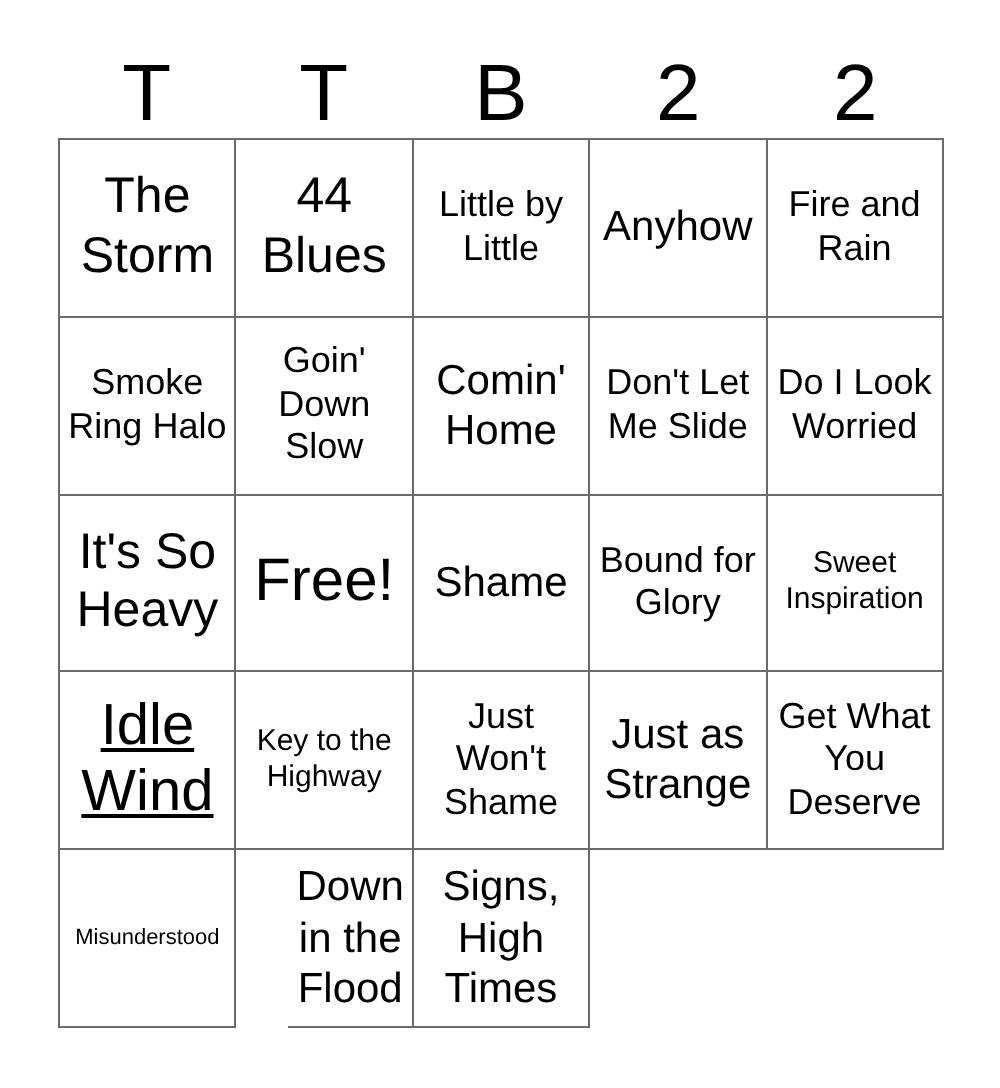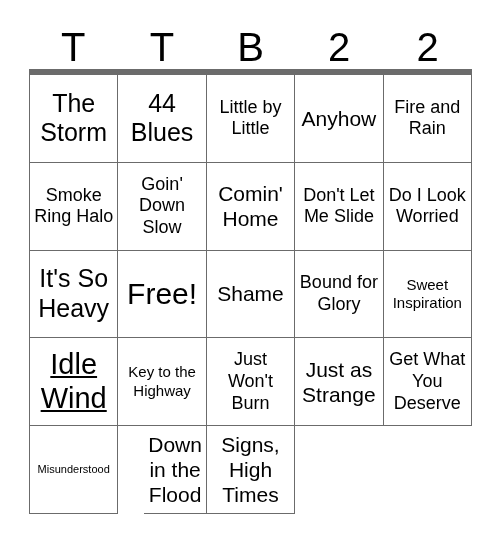--- a/index.html
+++ b/index.html
@@ -47,21 +47,21 @@
   
   .bingo-grid {
     position: absolute;
     left: 29px;
     top: 69px;
     width: 443px;
     height: 445px;
     display: grid;
     grid-template-columns: repeat(5, 1fr);
     grid-template-rows: repeat(5, 1fr);
-    border-top: 6px solid #d946ef;
+    border-top: 1px solid #d946ef;
     border-left: 1px solid #6b6b6b;
     box-sizing: border-box;
     background: #ffffff;
   }
 
   .bingo-cell {
     border-right: 1px solid #6b6b6b;
     border-bottom: 1px solid #6b6b6b;
     box-sizing: border-box;
     display: flex;
@@ -154,21 +154,21 @@
     <div class="bingo-cell" style="border-right-color: rgb(107, 107, 107); border-bottom-color: rgb(107, 107, 107);">
       <span class="cell-text fs-sm">Sweet Inspiration</span>
     </div>
     <div class="bingo-cell" style="border-right-color: rgb(107, 107, 107); border-bottom-color: rgb(107, 107, 107); text-decoration: underline;">
       <span class="cell-text fs-2xl">Idle Wind</span>
     </div>
     <div class="bingo-cell" style="border-right-color: rgb(107, 107, 107); border-bottom-color: rgb(107, 107, 107);">
       <span class="cell-text fs-sm">Key to the Highway</span>
     </div>
     <div class="bingo-cell" style="border-right-color: rgb(107, 107, 107); border-bottom-color: rgb(107, 107, 107);">
-      <span class="cell-text fs-md">Just Won't Burn</span>
+      <span class="cell-text fs-md">Just Won't Shame</span>
     </div>
 
     <div class="bingo-cell" style="border-right-color: rgb(107, 107, 107); border-bottom-color: rgb(107, 107, 107);">
       <span class="cell-text fs-lg">Just as Strange</span>
     </div>
     <div class="bingo-cell" style="border-right-color: rgb(107, 107, 107); border-bottom-color: rgb(107, 107, 107);">
       <span class="cell-text fs-md">Get What You Deserve</span>
     </div>
     <div class="bingo-cell" style="border-right-color: rgb(107, 107, 107); border-bottom-color: rgb(107, 107, 107); align-items: center;">
       <span class="cell-text fs-xs">Misunderstood</span>

